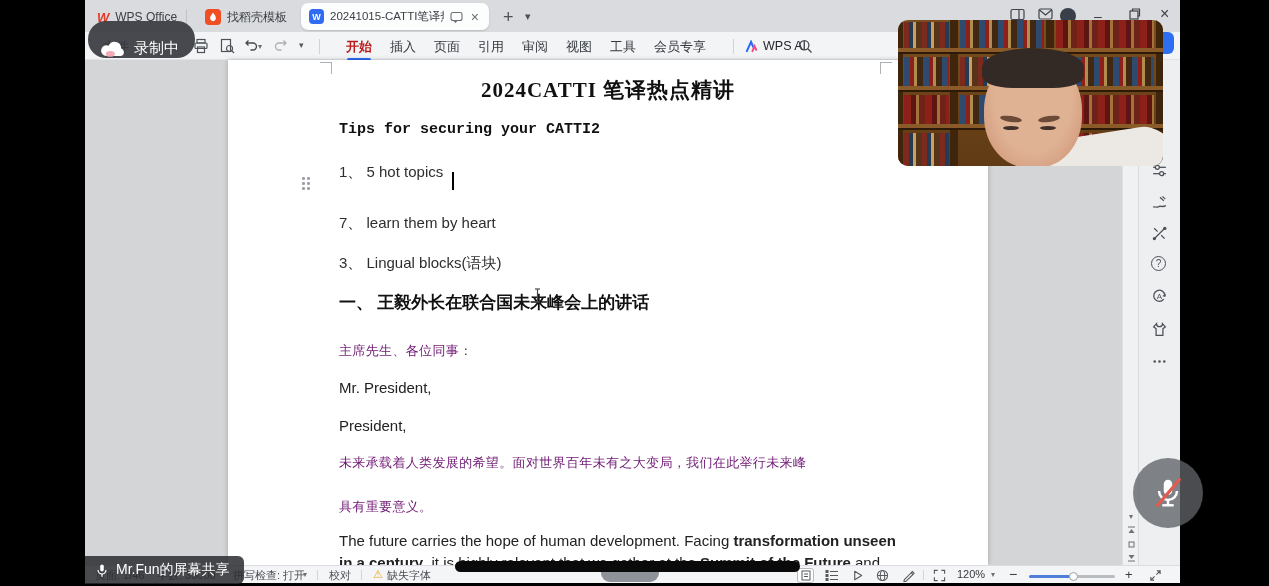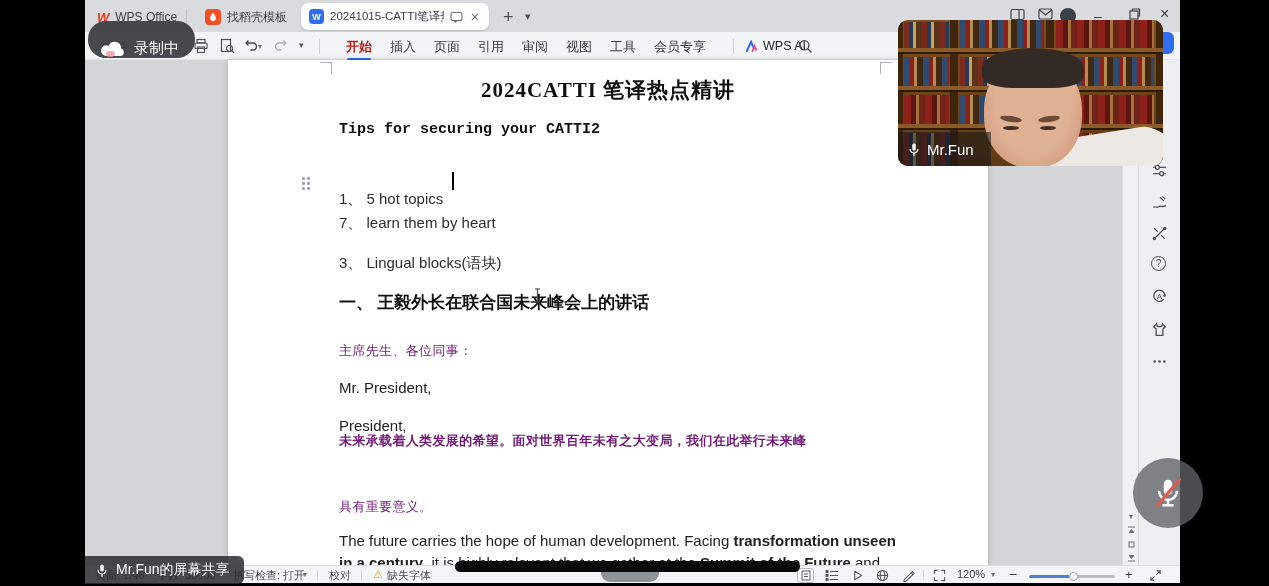--- a/index.html
+++ b/index.html
@@ -260,39 +260,39 @@
       <div class="doc-sub">Tips for securing your CATTI2</div>
 
       <div class="handle">
           <i></i>
           <i></i>
           <i></i>
           <i></i>
           <i></i>
           <i></i>
         </div>
-      <div class="doc-item" style="top:130px;">1、 5 hot topics</div>
+      <div class="doc-item" style="top:103px;">1、 5 hot topics</div>
       <div class="caret"></div>
       <div class="doc-item" style="top:154px;">7、 learn them by heart</div>
       <div class="doc-item" style="top:194px;">3、 Lingual blocks(语块)</div>
 
       <div class="doc-h1">一、 王毅外长在联合国未来峰会上的讲话</div>
       <span class="ibeam">
         <svg width="9" height="15" viewBox="0 0 9 15" stroke="#4a4a4a" stroke-width="1.2">
             <line x1="2" y1="1" x2="7" y2="1"></line>
             <line x1="4.5" y1="1" x2="4.5" y2="14"></line>
             <line x1="2" y1="14" x2="7" y2="14"></line>
           </svg>
       </span>
 
       <div class="zhtext" style="top:282px;">主席先生、各位同事：</div>
       <div class="entext" style="top:319px;">Mr. President,</div>
       <div class="entext" style="top:357px;">President,</div>
 
-      <div class="zhtext" style="top:372px;font-weight:bold;">未来承载着人类发展的希望。面对世界百年未有之大变局，我们在此举行未来峰</div>
+      <div class="zhtext" style="top:394px;">未来承载着人类发展的希望。面对世界百年未有之大变局，我们在此举行未来峰</div>
       <div class="zhtext" style="top:438px;">具有重要意义。</div>
 
       <div class="entext" style="top:472px;"><span>The future carries the hope of human development. Facing </span><b>transformation unseen</b></div>
       <div class="entext" style="top:494px;"><b>in a century</b><span>, it is highly relevant that we gather at the </span><b>Summit of the Future</b><span> and</span></div>
     </div>
 
     <div class="scrollstrip">
       <span class="snav" style="top:450px;">▾</span>
       <span class="snav" style="top:464px;">
         <svg width="9" height="9" viewBox="0 0 9 9">
@@ -458,28 +458,20 @@
   <div class="books b3" style="left:158px; top:113px; width:98px; height:33px;"></div>
 
   <div class="hoodie"></div>
   <div class="head"></div>
   <div class="hair"></div>
   <div class="brow" style="left:102px; top:96px; transform:rotate(8deg);"></div>
   <div class="brow" style="left:140px; top:96px; transform:rotate(-8deg);"></div>
   <div class="eye" style="left:105px; top:106px;"></div>
   <div class="eye" style="left:142px; top:106px;"></div>
 
-  <div class="nametag">
-    <svg width="14" height="15" viewBox="0 0 16 16">
-        <rect x="6" y="1" width="4" height="8" rx="2" fill="#fff"></rect>
-        <path d="M3.5 7.5 a4.5 4.5 0 0 0 9 0" stroke="#fff" stroke-width="1.4" fill="none"></path>
-        <line x1="8" y1="12" x2="8" y2="15" stroke="#fff" stroke-width="1.4"></line>
-      </svg>
-    <span>Mr.Fun</span>
-  </div>
 </div>
 
 <div class="graypill"></div>
 <div class="blackbar"></div>
 
 <div class="share-label">
   <svg width="14" height="15" viewBox="0 0 16 16">
       <rect x="6" y="1" width="4" height="8" rx="2" fill="#fff"></rect>
       <path d="M3.5 7.5 a4.5 4.5 0 0 0 9 0" stroke="#fff" stroke-width="1.4" fill="none"></path>
       <line x1="8" y1="12" x2="8" y2="15" stroke="#fff" stroke-width="1.4"></line>

